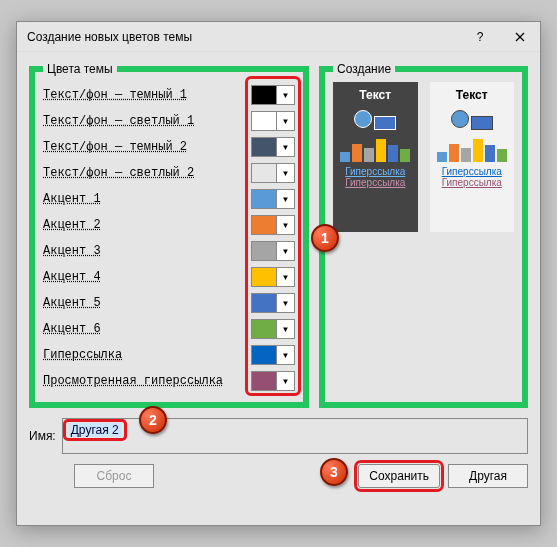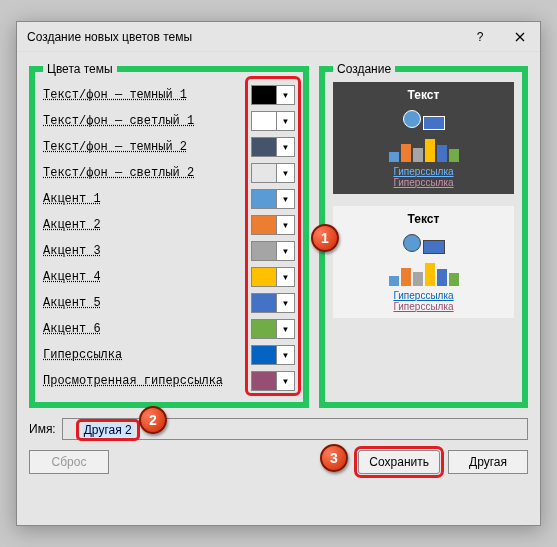--- a/index.html
+++ b/index.html
@@ -13,39 +13,39 @@
 fieldset { border: 6px solid #22c55e; padding: 6px 8px 8px 8px; }
 legend { font-size: 12px; padding: 0 4px; }
 .color-list { width: 280px; }
 .color-row { display: flex; align-items: center; height: 26px; }
 .color-label { flex: 1; text-decoration: underline dotted; font-family: Liberation Mono, monospace; }
 .color-swatch { width: 44px; height: 20px; border: 1px solid #888; display: flex; align-items: center; background: #fff; }
 .swatch-color { width: 24px; height: 100%; }
 .swatch-arrow { width: 18px; display: flex; align-items: center; justify-content: center; border-left: 1px solid #888; height: 100%; font-size: 8px; }
 .annot-red { border: 3px solid #e31b23; border-radius: 6px; padding: 3px; }
 .sample-box { flex: 1; }
-.sample-inner { display: flex; gap: 12px; height: 150px; flex-direction: column; }
+.sample-inner { display: flex; gap: 12px; height: 150px; }
 .sample-panel { flex: 1; padding: 6px; }
 .sample-panel.dark { background: #444; }
 .sample-panel.light { background: #f2f2f2; }
 .sample-title { text-align: center; font-weight: bold; font-size: 12px; margin-bottom: 8px; }
 .sample-panel.dark .sample-title { color: #fff; }
 .sample-shapes { display: flex; justify-content: center; gap: 2px; margin-bottom: 6px; }
 .shp-circle { width: 18px; height: 18px; border-radius: 50%; }
 .shp-rect { width: 22px; height: 14px; }
 .bars { display: flex; align-items: flex-end; justify-content: center; gap: 2px; height: 26px; margin-bottom: 4px; }
 .bar { width: 10px; }
 .links { text-align: center; font-size: 10px; }
 .links a { display: block; }
 .name-row { display: flex; align-items: center; gap: 6px; margin-top: 10px; }
-.name-input { flex: 1; border: 1px solid #888; height: 22px; padding: 0 13px; font-size: 12px; }
+.name-input { flex: 1; border: 1px solid #888; height: 36px; padding: 0 0; font-size: 12px; }
 .name-val-wrap { display: inline-block; padding: 1px 3px; }
 .name-val-wrap.annot { border: 3px solid #e31b23; border-radius: 5px; }
 .name-val { background: #cce5ff; color: #003; padding: 0 2px; }
-.btn-row { display: flex; align-items: center; gap: 8px; margin-top: 10px; }
+.btn-row { display: flex; align-items: center; gap: 8px; margin-top: 10px; margin-left: 45px; }
 .spacer { flex: 1; }
 .btn { min-width: 80px; height: 24px; border: 1px solid #888; background: #f0f0f0; font-size: 12px; cursor: pointer; padding: 0 10px; }
 .btn:disabled { color: #999; }
 .btn.annot { outline: 3px solid #e31b23; outline-offset: 1px; border-radius: 3px; }
 .marker { position: absolute; width: 28px; height: 28px; border-radius: 50%; background: radial-gradient(circle at 30% 30%, #ff7a5a, #cc2b00); border: 2px solid #801500; color: #fff; font-weight: bold; display: flex; align-items: center; justify-content: center; font-size: 14px; box-shadow: 1px 2px 3px rgba(0,0,0,0.4); }
 .rel { position: relative; }
 </style>
 </head>
 <body>
 

